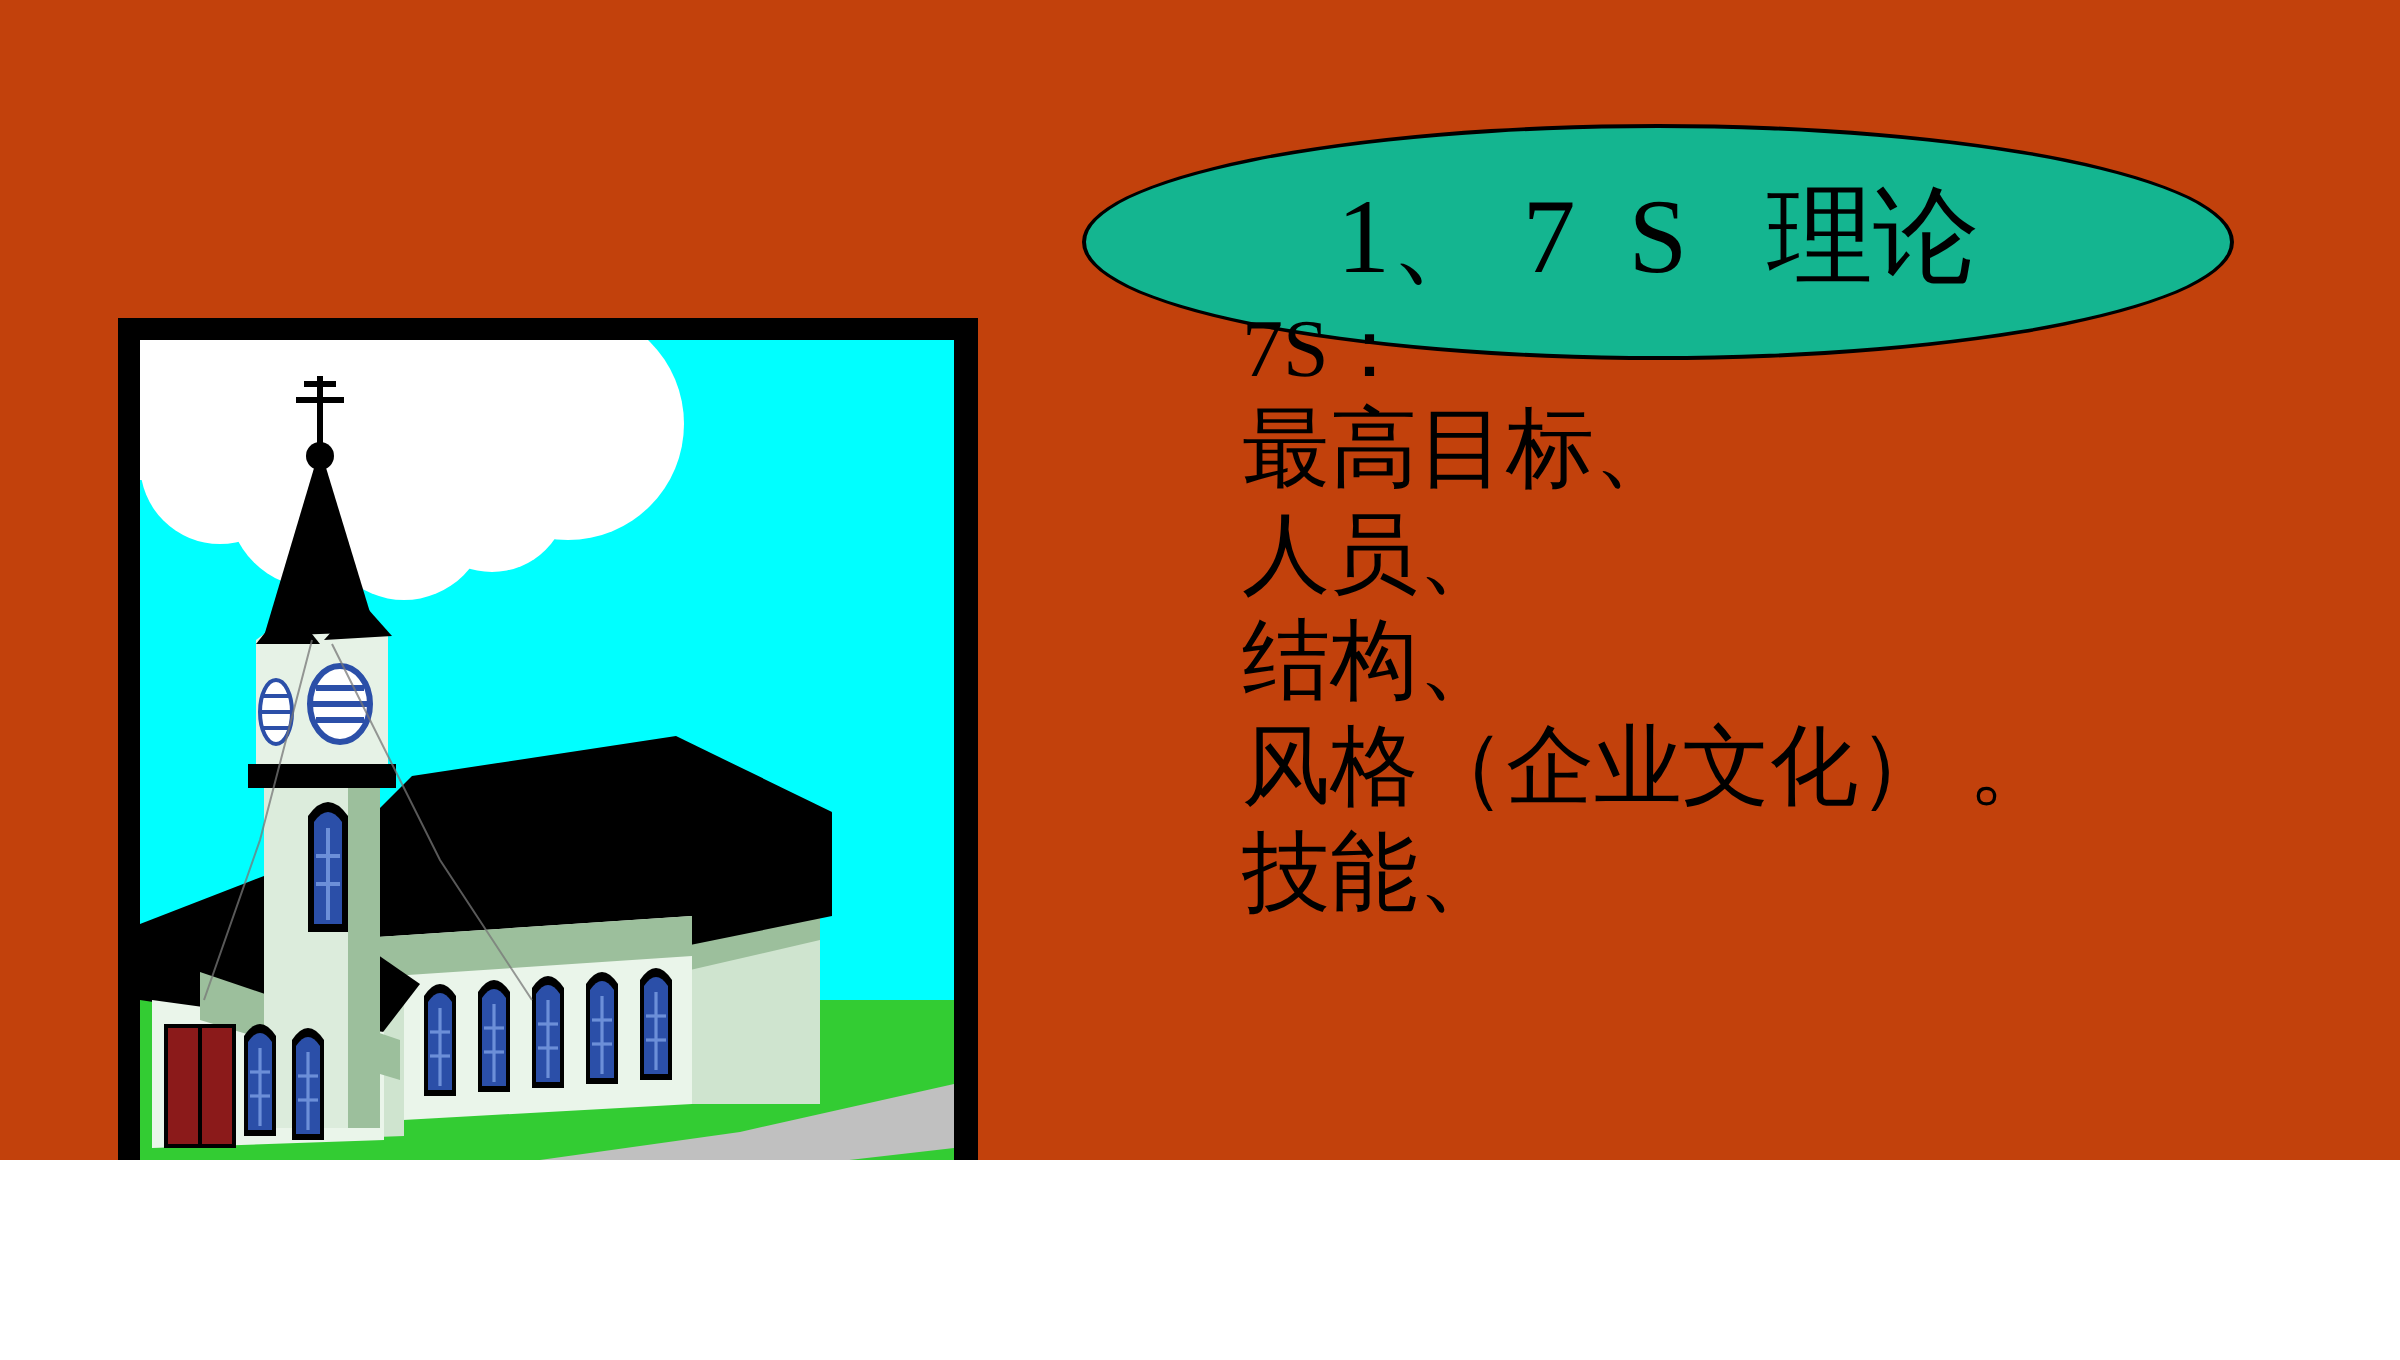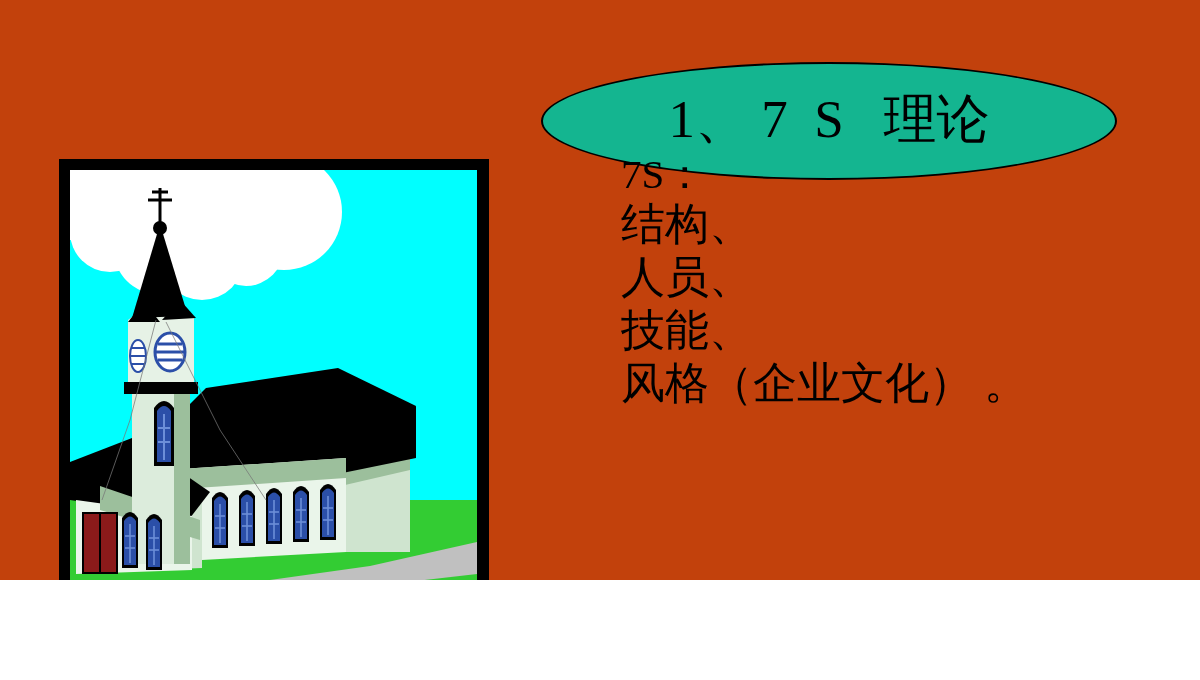--- a/index.html
+++ b/index.html
@@ -263,19 +263,20 @@
     </div>
   </div>
 
   <div id="title-ellipse-wrap">
     <div id="title-ellipse-shape"></div>
     <div id="slide-title">1、 7  S   理论</div>
   </div>
 
   <div id="body-text">
     <p class="body-line label-line">7S：</p>
+    <p class="body-line">最高目标、</p>
+    <p class="body-line">人员、</p>
     <p class="body-line">结构、</p>
-    <p class="body-line">人员、</p>
+    <p class="body-line">风格（企业文化） 。</p>
     <p class="body-line">技能、</p>
-    <p class="body-line">风格（企业文化） 。</p>
   </div>
 
 </div>
 
 </body></html>

